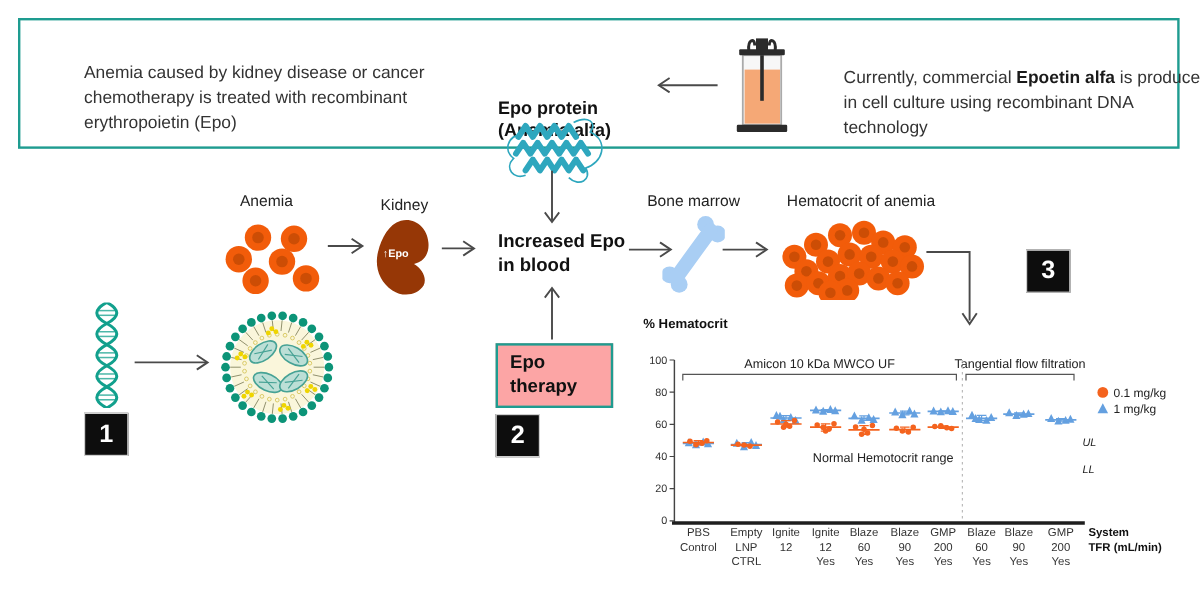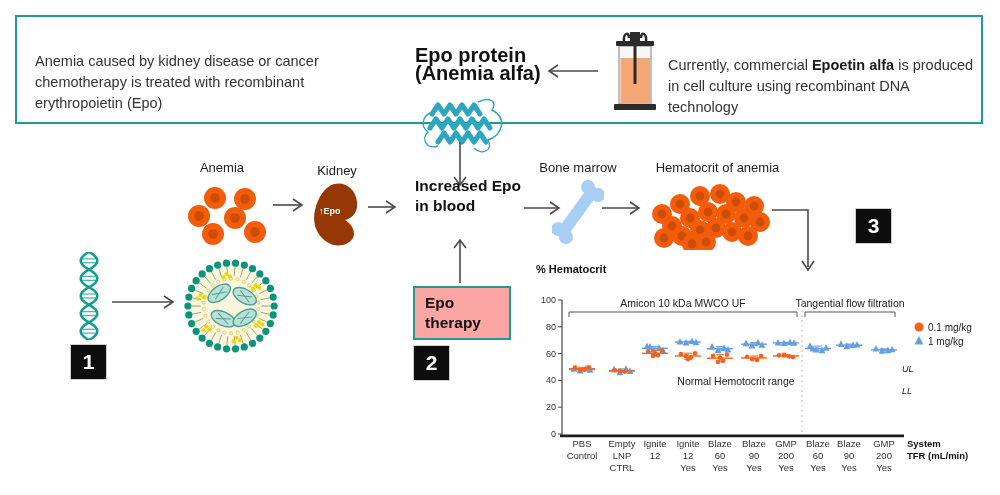--- a/index.html
+++ b/index.html
@@ -1,27 +1,27 @@
 <!DOCTYPE html>
 <html><head>
 <meta charset="utf-8">
 <style>
   html,body{margin:0;padding:0;background:#fff;}
   #stage{position:relative;width:1000px;height:495px;background:#fff;overflow:hidden;
          font-family:"Liberation Sans",sans-serif;color:#2b2b2b;}
   .abs{position:absolute;}
   
   .banner{left:15px;top:15px;width:964px;height:105px;border:2px solid #1e9c90;background:#fff;}
-  .banner-text{font-size:14.5px;line-height:1.45;color:#333;}
+  .banner-text{font-size:14.5px;line-height:1.45;color:#333;margin-left:35px;}
   .banner-left{left:35px;top:36px;width:318px;}
   .banner-right{left:668px;top:40px;width:308px;}
   b.inline{font-weight:bold;color:#1a1a1a;}
   
   .node-label{font-size:13px;color:#222;text-align:center;}
-  .bold-label{font-weight:bold;font-size:20px;line-height:18px;color:#111;}
+  .bold-label{font-weight:bold;font-size:15px;line-height:18px;color:#111;margin-top:36px;}
   .big-bold{font-weight:bold;font-size:15.5px;line-height:20px;color:#111;}
   .step{width:35px;height:34px;background:#0d0d0d;color:#fff;font-weight:bold;font-size:21px;
         display:flex;align-items:center;justify-content:center;border:1px solid #cfcfcf;}
   .epo-box{border:2px solid #1e9c90;background:#fca5a5;padding:5px 10px;}
   .arrow{stroke:#4a4a4a;stroke-width:1.6;fill:none;}
   
   .ct-title{font:bold 11px "Liberation Sans",sans-serif;fill:#111;}
   .ct-tick{font:9px "Liberation Sans",sans-serif;fill:#333;}
   .ct-xlab{font:9.5px "Liberation Sans",sans-serif;fill:#333;}
   .ct-rowlab{font:bold 9.5px "Liberation Sans",sans-serif;fill:#111;}
@@ -253,21 +253,21 @@
   <svg class="abs" style="left:312px;top:182px" width="48" height="64" viewBox="0 0 48 64">
     <path d="M22,2 C34,-1 44,8 45,20 C46,30 41,36 33,38 C40,42 44,50 41,56 C36,64 24,66 15,60 C4,53 0,40 3,28 C6,16 12,5 22,2 Z" fill="#963706"></path>
     <text x="7" y="32" fill="#fff" font-size="9" font-weight="bold" font-family="Liberation Sans, sans-serif">↑Epo</text>
   </svg>
 
   <svg class="abs" style="left:368px;top:200px" width="30" height="14">
     <line class="arrow" x1="0" y1="7" x2="26" y2="7"></line>
       <polyline class="arrow" points="18,1 27,7 18,13"></polyline>
   </svg>
 
-  <div class="abs big-bold" style="left:415px;top:176px">
+  <div class="abs big-bold" style="left:415px;top:192px">
     <div>Increased Epo</div>
     <div>in blood</div>
   </div>
 
   <svg class="abs" style="left:453px;top:238px" width="14" height="47">
     <line class="arrow" x1="7" y1="45" x2="7" y2="3"></line>
       <polyline class="arrow" points="1,10 7,2 13,10"></polyline>
   </svg>
 
   <div class="abs epo-box big-bold" style="left:413px;top:286px;width:74px">

